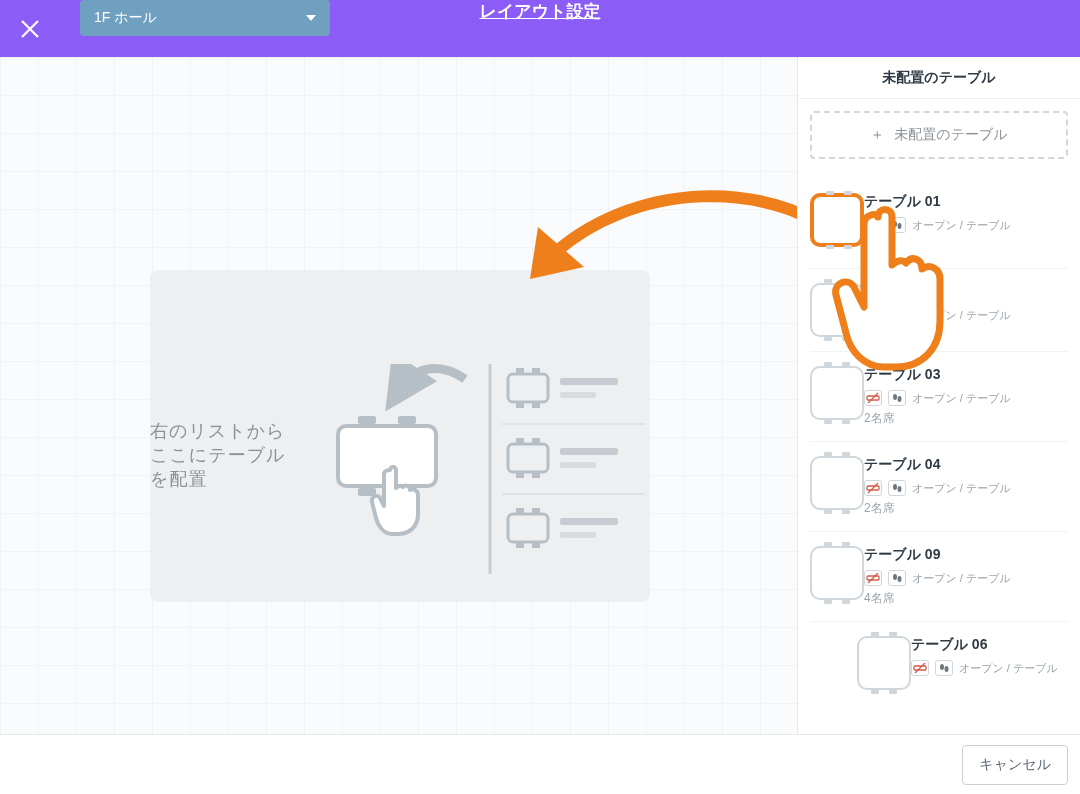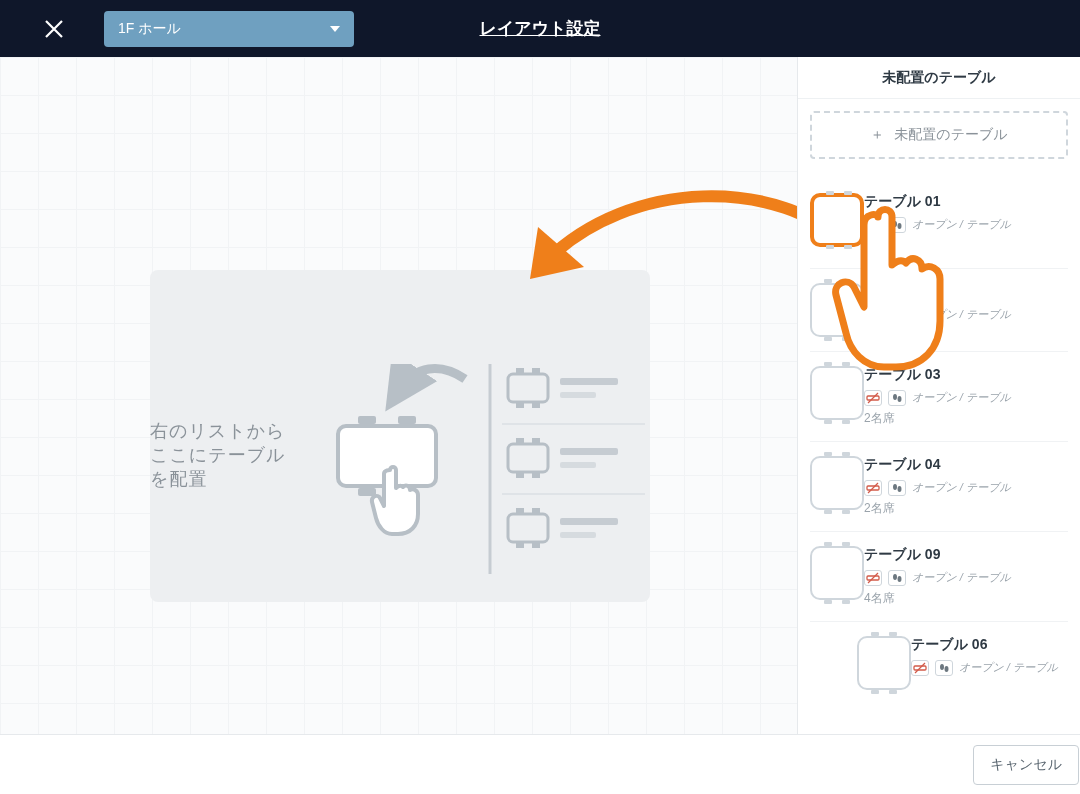--- a/index.html
+++ b/index.html
@@ -1,20 +1,20 @@
 <!DOCTYPE html>
 <html><head>
 <meta charset="utf-8">
 <style>
   * { box-sizing: border-box; margin: 0; padding: 0; }
   html, body { width: 1080px; height: 794px; font-family: -apple-system, "Hiragino Sans", "Hiragino Kaku Gothic ProN", Meiryo, sans-serif; overflow: hidden; }
   .app { width: 1080px; height: 794px; display: flex; flex-direction: column; background: #fff; }
 
   
-  .header { height: 57px; background: #0f172a; display: flex; align-items: center; position: relative; padding-left: 24px; }
+  .header { height: 57px; background: #8b5cf6; display: flex; align-items: flex-start; position: relative; }
   .close-btn { width: 60px; height: 57px; display: flex; align-items: center; justify-content: center; cursor: pointer; }
   .close-btn svg { width: 24px; height: 24px; stroke: #fff; stroke-width: 2.2; }
   .floor-select { margin-left: 20px; width: 250px; height: 36px; background: #6fa0c0; border-radius: 4px; color: #fff; display: flex; align-items: center; padding: 0 14px; font-size: 14px; position: relative; cursor: pointer; }
   .floor-select .caret { position: absolute; right: 14px; top: 50%; transform: translateY(-50%); width: 0; height: 0; border-left: 5px solid transparent; border-right: 5px solid transparent; border-top: 6px solid #fff; }
   .header-title { position: absolute; left: 50%; transform: translateX(-50%); color: #fff; font-size: 17px; font-weight: 600; text-decoration: underline; }
 
   
   .main { flex: 1 1 auto; display: flex; min-height: 0; }
 
   
@@ -41,27 +41,27 @@
   .t-row:last-child { border-bottom: 0; padding-left: 47px; }
   .t-thumb { width: 54px; height: 54px; border: 2px solid #cfd6dc; border-radius: 10px; position: relative; flex: 0 0 auto; background: #fff; }
   .t-thumb.highlight { border: 4px solid #ef7f1a; }
   .t-thumb::before, .t-thumb::after { content: ""; position: absolute; width: 8px; height: 4px; background: #cfd6dc; border-radius: 1px; }
   .t-thumb::before { top: -6px; left: 12px; box-shadow: 18px 0 0 #cfd6dc; }
   .t-thumb::after  { bottom: -6px; left: 12px; box-shadow: 18px 0 0 #cfd6dc; }
   .t-thumb.highlight::before, .t-thumb.highlight::after { background: #cfd6dc; }
 
   .t-meta { flex: 1 1 auto; min-width: 0; }
   .t-name { font-size: 14px; font-weight: 700; color: #2f3a44; margin-bottom: 6px; }
-  .t-line2 { display: flex; align-items: flex-start; gap: 6px; margin-bottom: 4px; font-style: italic; }
+  .t-line2 { display: flex; align-items: flex-end; gap: 6px; margin-bottom: 4px; }
   .t-badge { width: 18px; height: 16px; display: inline-flex; align-items: center; justify-content: center; border: 1px solid #cfd6dc; border-radius: 3px; background: #fff; }
   .t-type { font-size: 11px; color: #9aa3ab; white-space: nowrap; }
   .t-seat { font-size: 12px; color: #9aa3ab; }
 
   
-  .footer { height: 60px; border-top: 1px solid #e6e9ec; display: flex; align-items: center; justify-content: flex-end; padding: 0 1px; gap: 10px; background: #fff; }
+  .footer { height: 60px; border-top: 1px solid #e6e9ec; display: flex; align-items: center; justify-content: flex-end; padding: 0 12px; gap: 10px; background: #fff; }
   .btn { height: 40px; border-radius: 4px; padding: 0 16px; font-size: 14px; display: flex; align-items: center; cursor: pointer; }
   .btn-cancel { background: #fff; border: 1px solid #c8cfd5; color: #5a6670; }
   .btn-save { background: #5e94b6; border: 1px solid #5e94b6; color: #fff; }
 
   
   .hand-overlay { position: absolute; pointer-events: none; }
 
   
   .big-arrow { position: absolute; left: 500px; top: 130px; pointer-events: none; }
 

